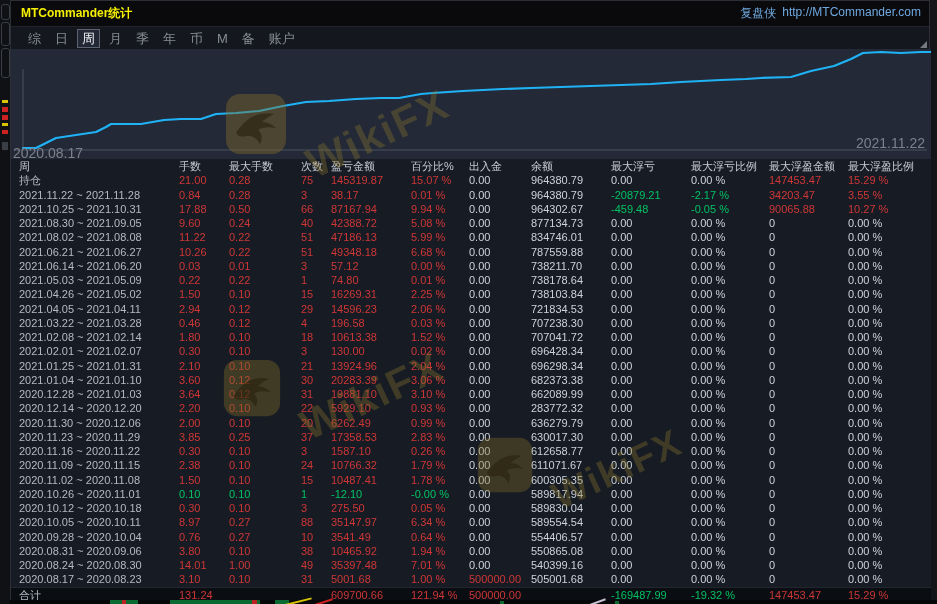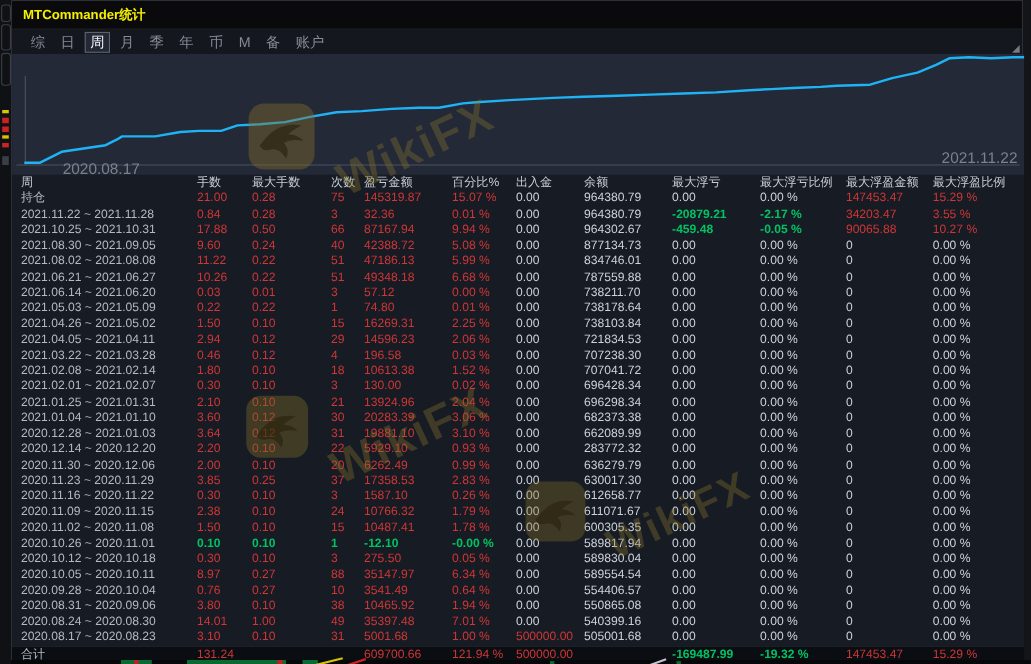--- a/index.html
+++ b/index.html
@@ -24,34 +24,34 @@
   #menubar{position:absolute;left:0;top:26px;width:100%;height:22px;background:#14171d;
            display:flex;align-items:center;gap:4px;padding-left:12px;box-sizing:border-box;}
   .mitem{color:#858b94;font-size:13px;padding:0 5px;line-height:17px;cursor:default;}
   .mitem.sel{color:#eef1f6;background:#232834;border:1px solid #5c6370;padding:0 4px;}
   #grip{position:absolute;right:2px;top:40px;width:0;height:0;border-left:7px solid transparent;border-bottom:7px solid #8d939c;opacity:.8;}
 
   
   #chart{position:absolute;left:0;top:48px;width:920px;height:110px;background:#232937;}
   #chart svg{position:absolute;left:0;top:0;width:100%;height:100%;}
   .axis-label{position:absolute;color:#7b828c;font-size:14px;}
-  .axis-label.left{left:2px;bottom:-2px;margin-left:44px;}
+  .axis-label.left{left:2px;bottom:-2px;}
   .axis-label.right{right:6px;bottom:8px;}
 
   
   #table{position:absolute;left:0;top:158px;width:920px;height:442px;background:#171c24;}
   .trow{height:14.26px;display:grid;align-items:center;
         grid-template-columns:160px 50px 72px 30px 80px 58px 62px 80px 80px 78px 79px auto;
         padding-left:8px;font-size:11px;line-height:14px;white-space:nowrap;}
   .trow>span{overflow:visible;}
   .trow.total{background:#0a0d12;border-top:1px solid #23262c;}
   .c-d{color:#b4bac4;}      
   .c-n{color:#ccd2dc;}      
   .c-r{color:#cf3636;}      
-  .c-g{color:#00c263;font-weight:bold;}      
+  .c-g{color:#00c263;}      
   .c-h{color:#c6ccd6;}      
 
   
   .wm{position:absolute;pointer-events:none;z-index:6;display:flex;align-items:flex-start;}
   .wm-text{font-size:42px;font-weight:bold;color:rgba(140,120,45,.34);transform:rotate(-25deg);letter-spacing:2px;}
 </style>
 </head>
 <body>
 
 <div id="screen">
@@ -64,20 +64,24 @@
     <div class="dash" style="left:2px;top:107px;width:6px;height:5px;background:#c22;"></div>
     <div class="dash" style="left:2px;top:115px;width:6px;height:5px;background:#c22;"></div>
     <div class="dash" style="left:2px;top:123px;width:6px;height:3px;background:#d8c400;"></div>
     <div class="dash" style="left:2px;top:130px;width:6px;height:4px;background:#c22;"></div>
     <div class="dash" style="left:2px;top:142px;width:6px;height:8px;background:#3a3f47;"></div>
   </div>
 
   <div id="app">
     <div id="titlebar">
       <span id="title">MTCommander统计</span>
+      <span id="brand">
+        <span>复盘侠</span>
+        <span>http://MTCommander.com</span>
+      </span>
     </div>
 
     <div id="menubar">
         <span class="mitem">综</span>
         <span class="mitem">日</span>
         <span class="mitem sel">周</span>
         <span class="mitem">月</span>
         <span class="mitem">季</span>
         <span class="mitem">年</span>
         <span class="mitem">币</span>
@@ -125,21 +129,21 @@
             <span class="c-n">0.00</span>
             <span class="c-n">0.00 %</span>
             <span class="c-r">147453.47</span>
             <span class="c-r">15.29 %</span>
           </div>
           <div class="trow">
             <span class="c-d">2021.11.22 ~ 2021.11.28</span>
             <span class="c-r">0.84</span>
             <span class="c-r">0.28</span>
             <span class="c-r">3</span>
-            <span class="c-r">32.36</span>
+            <span class="c-r">38.17</span>
             <span class="c-r">0.01 %</span>
             <span class="c-n">0.00</span>
             <span class="c-n">964380.79</span>
             <span class="c-g">-20879.21</span>
             <span class="c-g">-2.17 %</span>
             <span class="c-r">34203.47</span>
             <span class="c-r">3.55 %</span>
           </div>
           <div class="trow">
             <span class="c-d">2021.10.25 ~ 2021.10.31</span>

